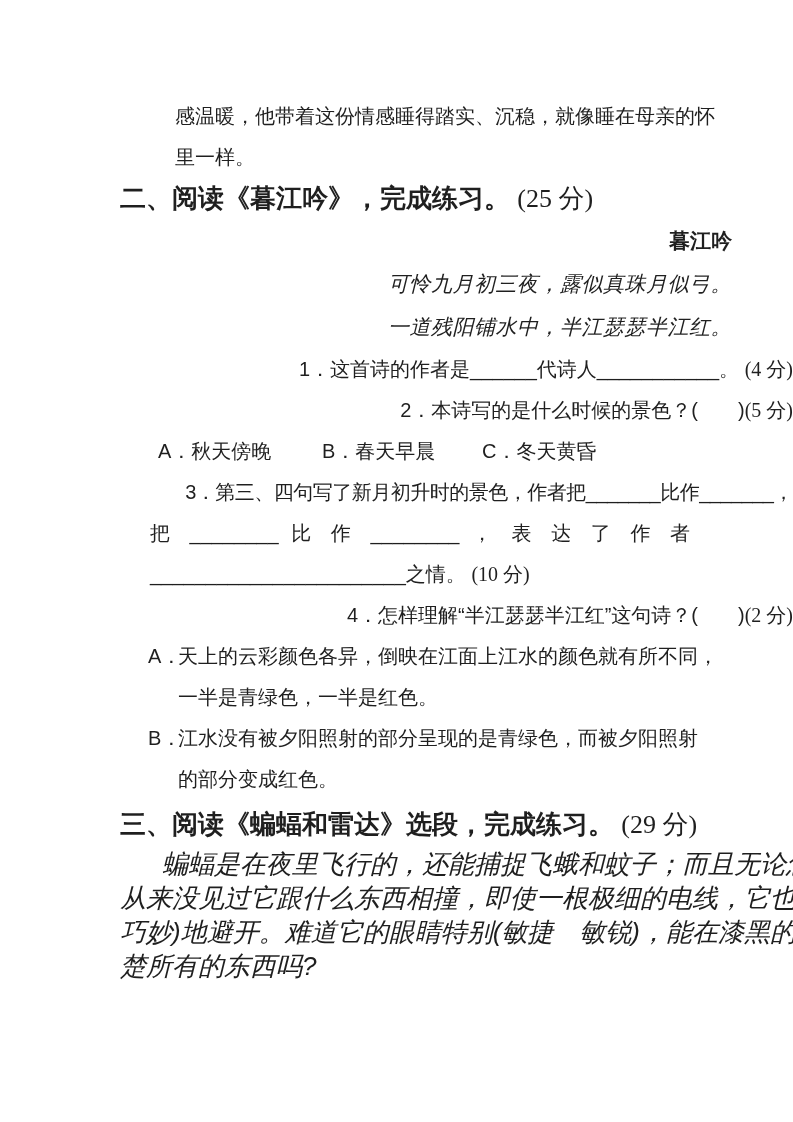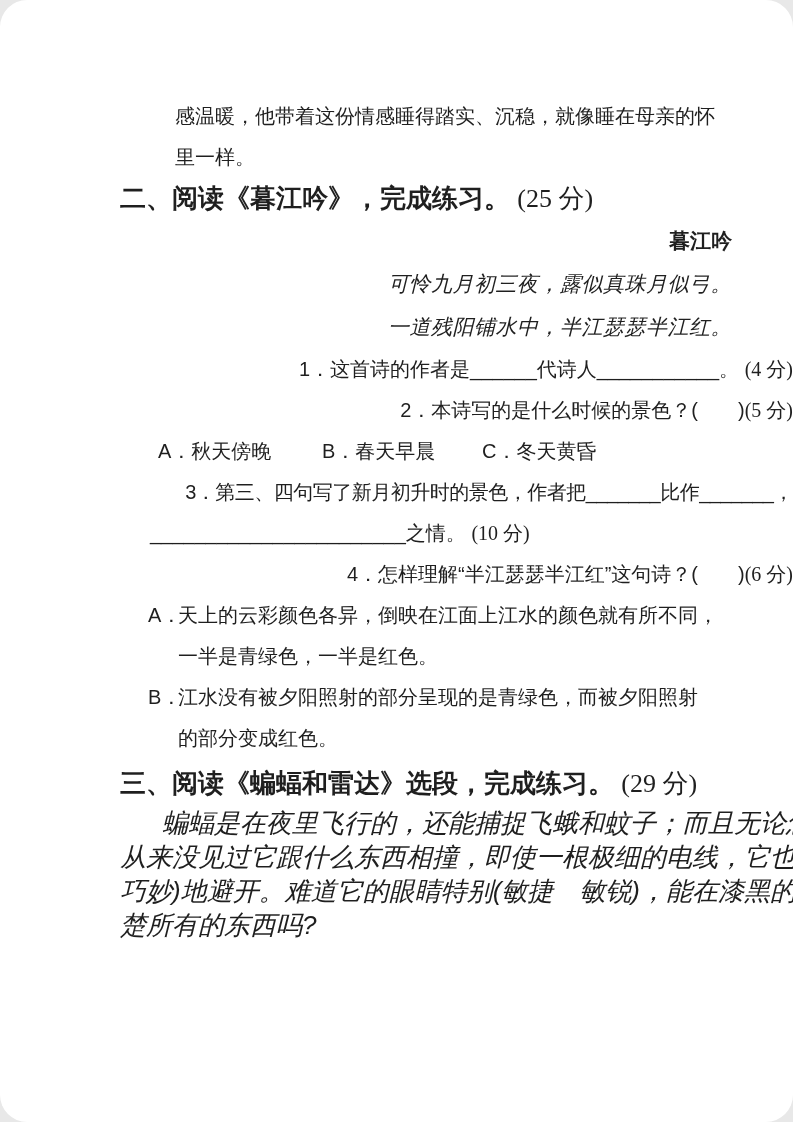--- a/index.html
+++ b/index.html
@@ -9,21 +9,20 @@
     height: 1122px;
     margin: 0 auto;
     background: #ffffff;
     box-sizing: border-box;
     padding: 96px 0 0 120px;
     font-family: "Liberation Sans", sans-serif;
     font-size: 20px;
     line-height: 41px;
     color: #1f1f1f;
     overflow: hidden;
-    border-radius: 27px;
   }
   .score {
     font-family: "Liberation Serif", serif;
     font-weight: normal;
   }
   .intro {
     margin-left: 55px;
     white-space: pre-line;
   }
   .section-heading {
@@ -92,23 +91,24 @@
 
   <div class="question"><span>1．这首诗的作者是______代诗人___________。</span> <span class="score">(4 分)</span></div>
 
   <div class="question"><span>2．本诗写的是什么时候的景色？(　　)</span><span class="score">(5 分)</span></div>
 
   <div class="options-row">
     <span class="opt-a">A．秋天傍晚</span><span class="opt-b">B．春天早晨</span><span class="opt-c">C．冬天黄昏</span>
   </div>
 
   <div class="question q3a">3．第三、四句写了新月初升时的景色，作者把_______比作_______，</div>
+  <div class="q3-line2">把 ________ 比 作 ________ ， 表 达 了 作 者</div>
   <div class="q3-line3"><span>_______________________</span><span>之情。</span> <span class="score">(10 分)</span></div>
 
-  <div class="question"><span>4．怎样理解“半江瑟瑟半江红”这句诗？(　　)</span><span class="score">(6 分)</span></div>
+  <div class="question"><span>4．怎样理解“半江瑟瑟半江红”这句诗？(　　)</span><span class="score">(2 分)</span></div>
 
   <div class="choice"><span class="choice-label">A．</span><span>天上的云彩颜色各异，倒映在江面上江水的颜色就有所不同，
 一半是青绿色，一半是红色。</span></div>
 
   <div class="choice"><span class="choice-label">B．</span><span>江水没有被夕阳照射的部分呈现的是青绿色，而被夕阳照射
 的部分变成红色。</span></div>
 
   <div class="section-heading sec3"><span>三、阅读《蝙蝠和雷达》选段，完成练习。</span> <span class="score">(29 分)</span></div>
 
   <div class="passage">蝙蝠是在夜里飞行的，还能捕捉飞蛾和蚊子；而且无论怎么飞，

